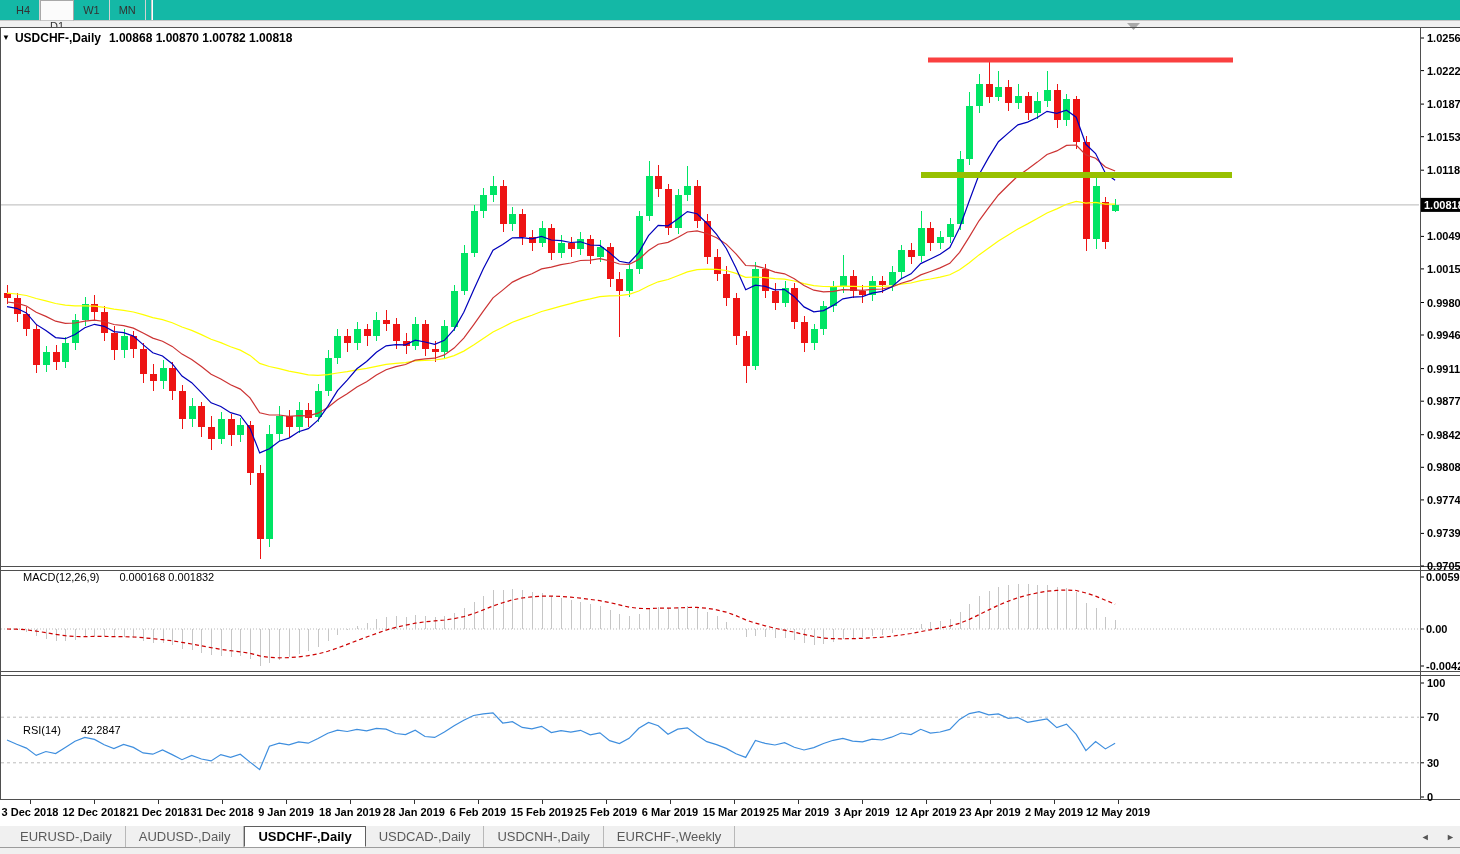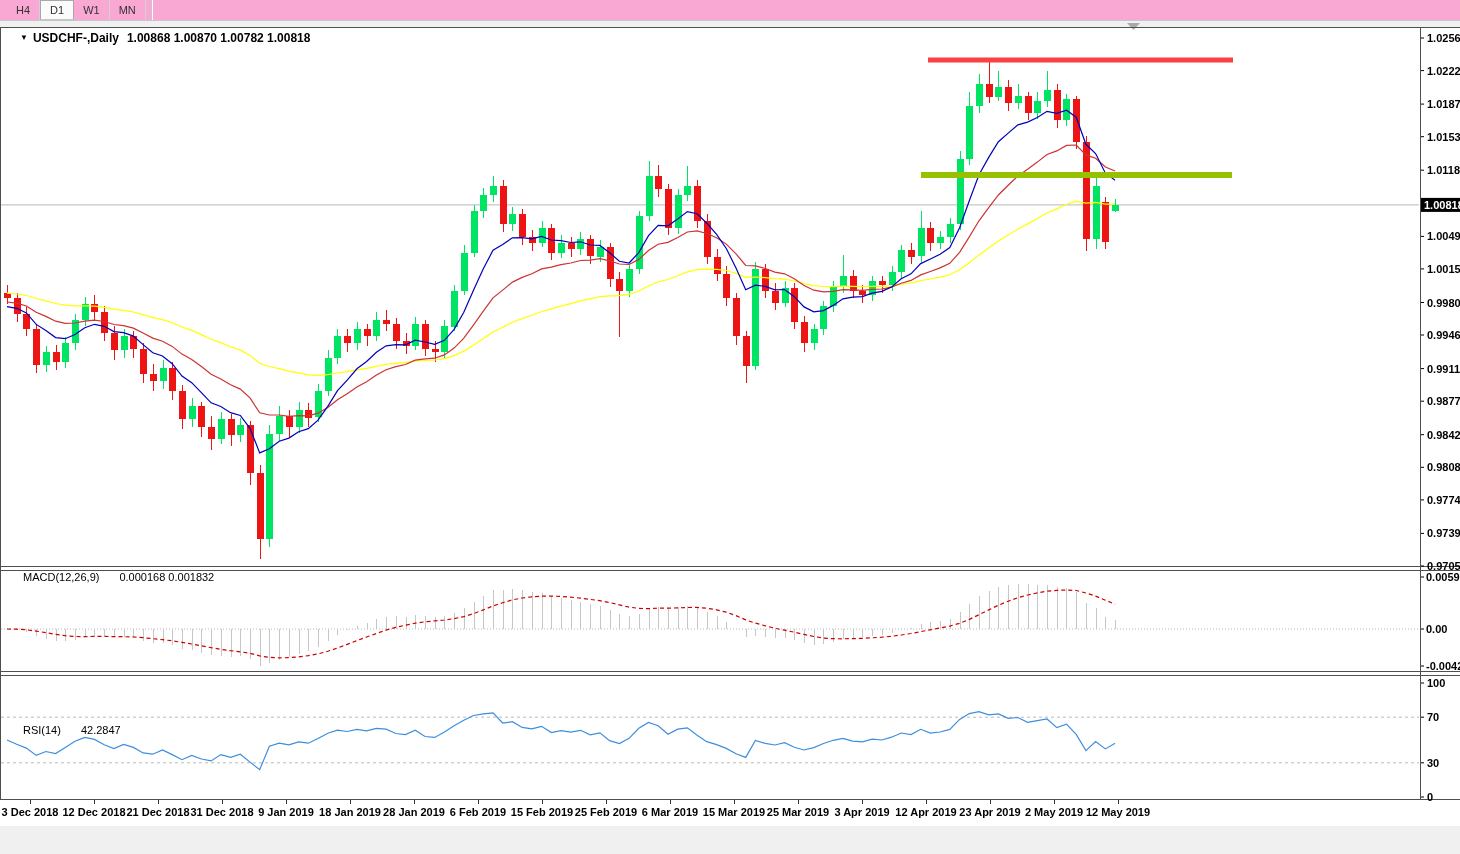--- a/index.html
+++ b/index.html
@@ -1,27 +1,27 @@
 <!DOCTYPE html>
 <html><head>
 <meta charset="utf-8">
 <style>
   html,body{margin:0;padding:0;background:#f0f0f0;font-family:"Liberation Sans",sans-serif;}
   .app{position:relative;width:1460px;height:854px;background:#f0f0f0;overflow:hidden;}
 
   
-  .toolbar{position:absolute;top:0;left:0;right:0;height:21px;background:#f9a8d4;
+  .toolbar{position:absolute;top:0;left:0;right:0;height:21px;background:#14b8a6;
            border-bottom:1px solid #c6c6c6;display:flex;align-items:stretch;padding-left:7px;box-sizing:border-box;}
   .tf{font-size:11px;color:#333;padding:4px 9px 0 9px;border-right:1px solid #d2d2d2;cursor:default;}
-  .tf.active{background:#fbfbfb;border:1px solid #a8a8a8;border-bottom-color:#c6c6c6;padding-top:3px;}
+  .tf.active{background:#fbfbfb;border:1px solid #a8a8a8;border-bottom-color:#c6c6c6;padding-top:19px;}
   .tbsep{width:0;border-left:1px solid #c6c6c6;border-right:1px solid #ffffff;margin-left:5px;}
 
   
   #chart-svg{position:absolute;top:22px;left:0;display:block;}
-  .title{position:absolute;left:20px;top:31px;font-size:12px;font-weight:700;color:#000;z-index:5;white-space:nowrap;}
+  .title{position:absolute;left:2px;top:31px;font-size:12px;font-weight:700;color:#000;z-index:5;white-space:nowrap;}
   .title .arr{font-size:8px;vertical-align:2px;margin-right:5px;color:#000;}
   .title .qq{margin-left:8px;}
   .pane-label{position:absolute;left:7px;font-size:11px;color:#000;z-index:5;white-space:nowrap;}
   .pane-label span{margin-right:4px;padding-left:16px;}
   #macd-label{top:571px;}
   #rsi-label{top:680px;margin-top:44px;}
 
   
   svg text{font-family:"Liberation Sans",sans-serif;fill:#000;}
   .ax{font-size:11px;font-weight:700;}
@@ -523,14 +523,28 @@
   </div>
 
   <div class="pane-label" id="macd-label">
     <span>MACD(12,26,9)</span><span>0.000168 0.001832</span>
   </div>
 
   <div class="pane-label" id="rsi-label">
     <span>RSI(14)</span><span>42.2847</span>
   </div>
 
+  <div class="tabbar">
+    <div id="tabswrap" style="display:flex;">
+        <div class="tab">EURUSD-,Daily</div>
+        <div class="tab">AUDUSD-,Daily</div>
+        <div class="tab active">USDCHF-,Daily</div>
+        <div class="tab">USDCAD-,Daily</div>
+        <div class="tab">USDCNH-,Daily</div>
+        <div class="tab">EURCHF-,Weekly</div>
+      </div>
+    <div class="tabscroll">
+      <span>◄</span>
+      <span>►</span>
+    </div>
+  </div>
   <div class="bottomstrip"></div>
 </div>
 
 </body></html>

